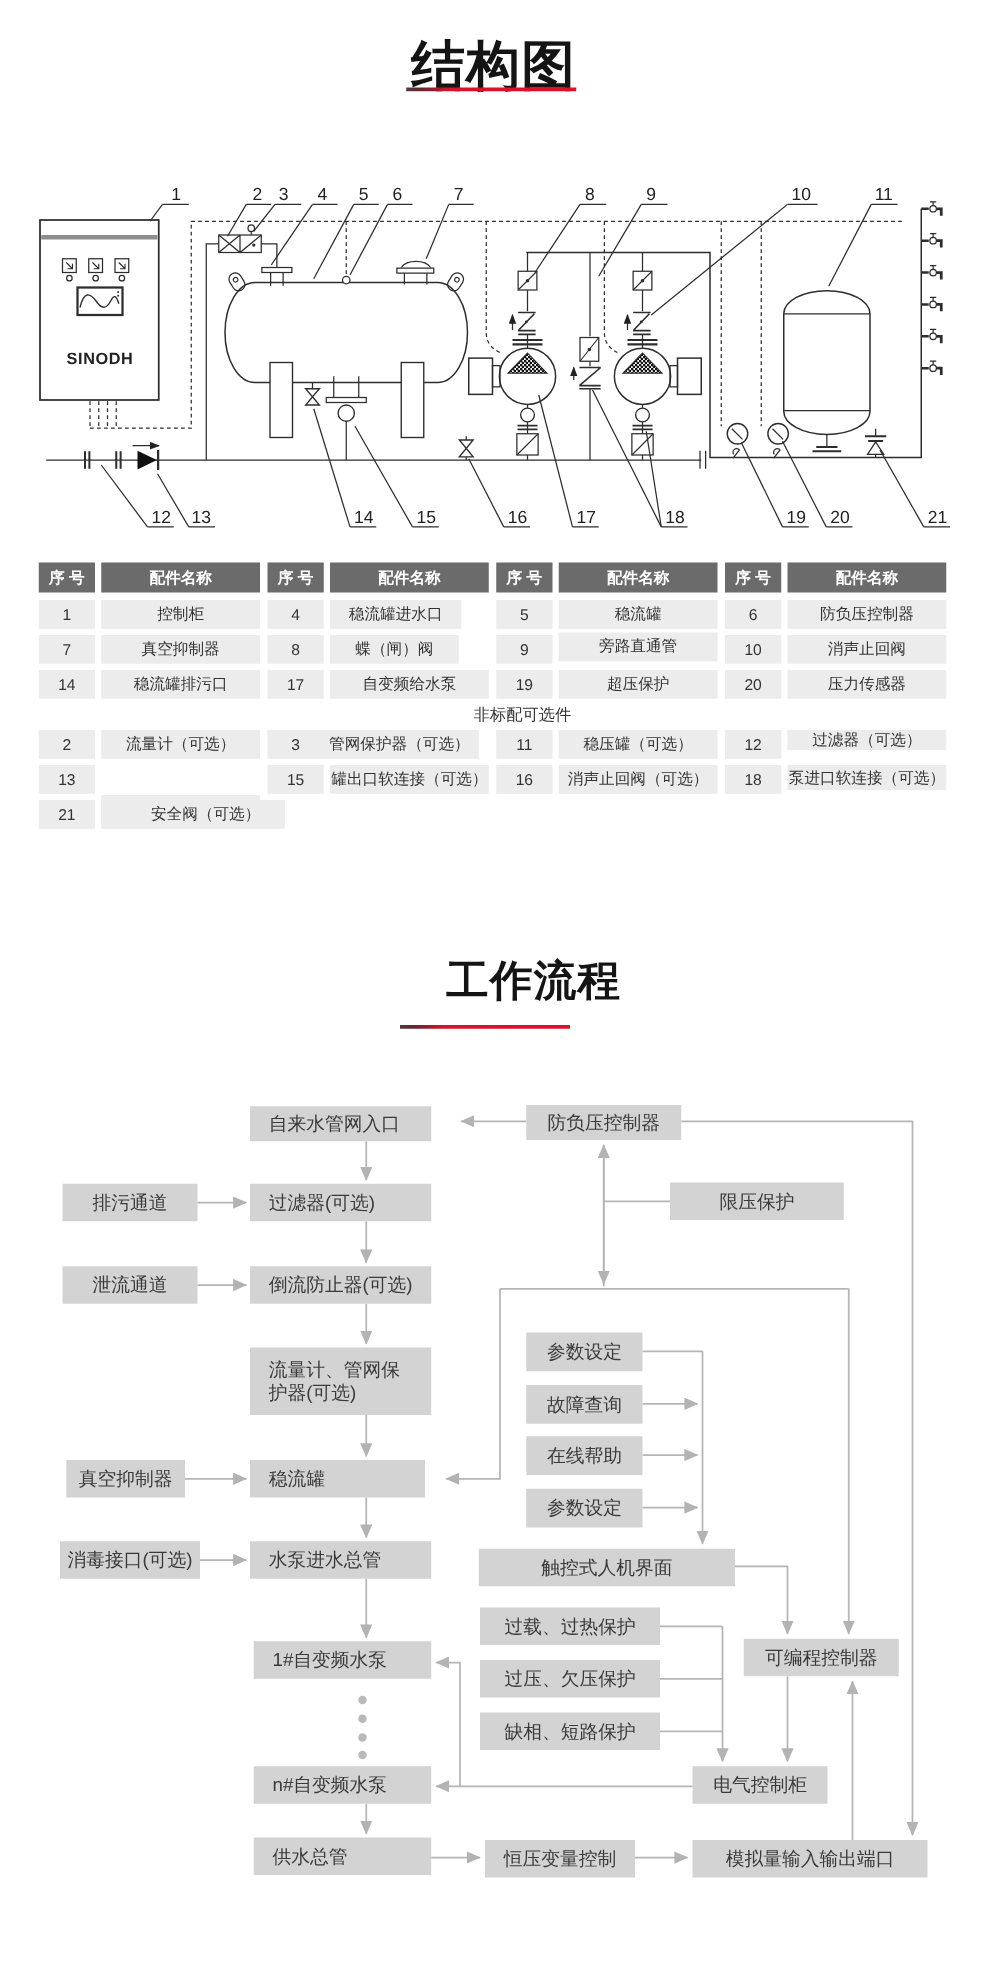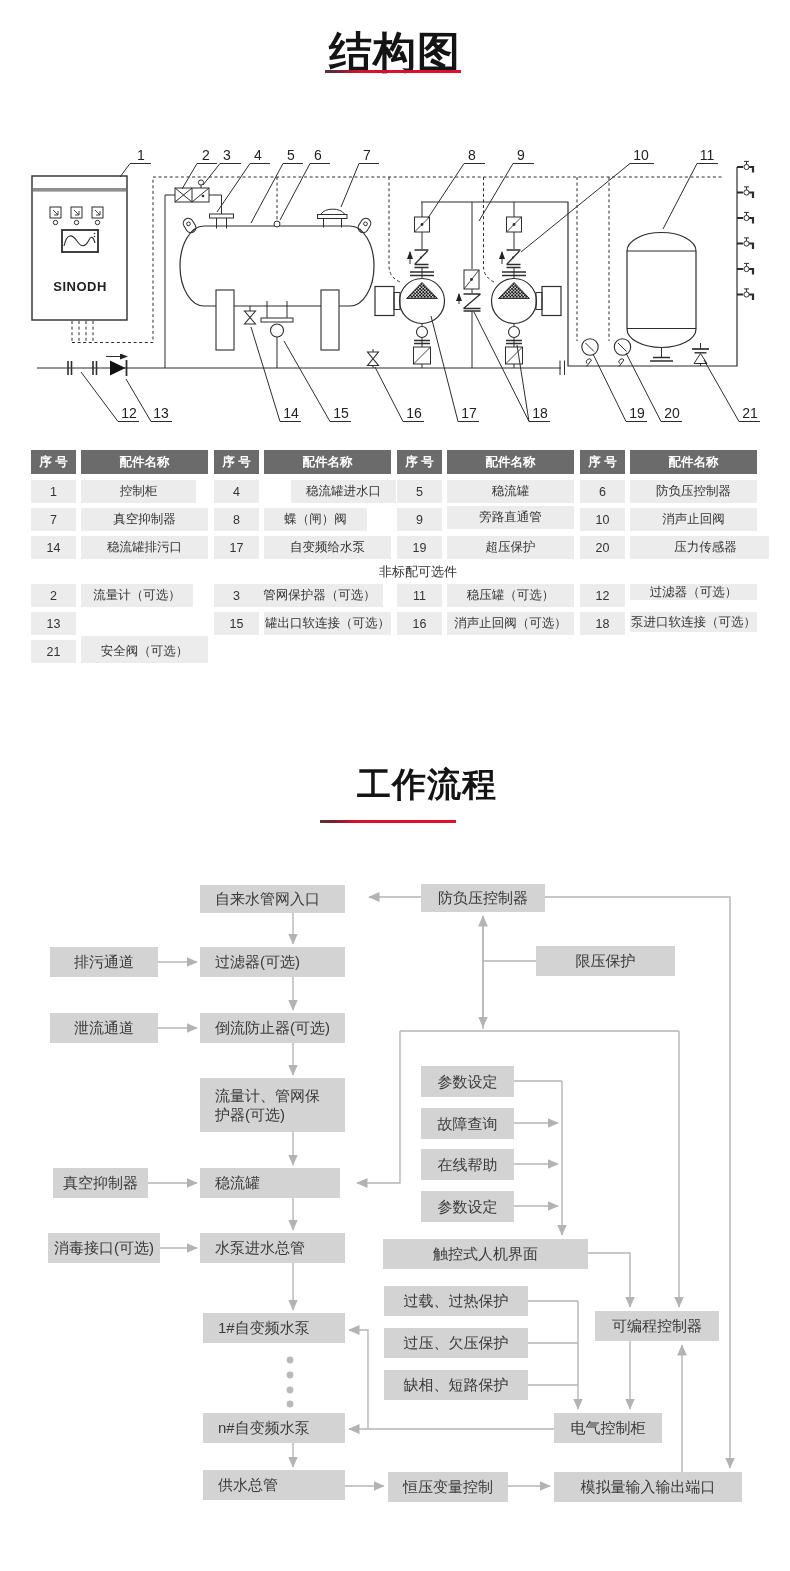--- a/index.html
+++ b/index.html
@@ -22,61 +22,61 @@
 <div class="u1" style="left:320px;top:820px;width:136px;"></div>
 <div class="hcell" style="left:31px;top:450px;width:45px;height:24px;">序 号</div>
 <div class="hcell" style="left:81px;top:450px;width:127px;height:24px;">配件名称</div>
 <div class="hcell" style="left:214px;top:450px;width:45px;height:24px;">序 号</div>
 <div class="hcell" style="left:264px;top:450px;width:127px;height:24px;">配件名称</div>
 <div class="hcell" style="left:397px;top:450px;width:45px;height:24px;">序 号</div>
 <div class="hcell" style="left:447px;top:450px;width:127px;height:24px;">配件名称</div>
 <div class="hcell" style="left:580px;top:450px;width:45px;height:24px;">序 号</div>
 <div class="hcell" style="left:630px;top:450px;width:127px;height:24px;">配件名称</div>
 <div class="cell" style="left:31px;top:480px;width:45px;height:23px;">1</div>
-<div class="cell" style="left:81px;top:480px;width:115px;height:23px;">控制柜</div>
+<div class="cell" style="left:81px;top:480px;width:127px;height:23px;">控制柜</div>
 <div class="cell" style="left:214px;top:480px;width:45px;height:23px;">4</div>
-<div class="cell" style="left:264px;top:480px;width:105px;height:23px;margin-left:27px;">稳流罐进水口</div>
+<div class="cell" style="left:264px;top:480px;width:105px;height:23px;">稳流罐进水口</div>
 <div class="cell" style="left:397px;top:480px;width:45px;height:23px;">5</div>
 <div class="cell" style="left:447px;top:480px;width:127px;height:23px;">稳流罐</div>
 <div class="cell" style="left:580px;top:480px;width:45px;height:23px;">6</div>
 <div class="cell" style="left:630px;top:480px;width:127px;height:23px;">防负压控制器</div>
 <div class="cell" style="left:31px;top:508px;width:45px;height:23px;">7</div>
 <div class="cell" style="left:81px;top:508px;width:127px;height:23px;">真空抑制器</div>
 <div class="cell" style="left:214px;top:508px;width:45px;height:23px;">8</div>
 <div class="cell" style="left:264px;top:508px;width:103px;height:23px;">蝶（闸）阀</div>
 <div class="cell" style="left:397px;top:508px;width:45px;height:23px;">9</div>
 <div class="cell" style="left:447px;top:506px;width:127px;height:23px;">旁路直通管</div>
 <div class="cell" style="left:580px;top:508px;width:45px;height:23px;">10</div>
 <div class="cell" style="left:630px;top:508px;width:127px;height:23px;">消声止回阀</div>
 <div class="cell" style="left:31px;top:536px;width:45px;height:23px;">14</div>
 <div class="cell" style="left:81px;top:536px;width:127px;height:23px;">稳流罐排污口</div>
 <div class="cell" style="left:214px;top:536px;width:45px;height:23px;">17</div>
 <div class="cell" style="left:264px;top:536px;width:127px;height:23px;">自变频给水泵</div>
 <div class="cell" style="left:397px;top:536px;width:45px;height:23px;">19</div>
 <div class="cell" style="left:447px;top:536px;width:127px;height:23px;">超压保护</div>
 <div class="cell" style="left:580px;top:536px;width:45px;height:23px;">20</div>
-<div class="cell" style="left:630px;top:536px;width:127px;height:23px;padding-left:12px;">压力传感器</div>
+<div class="cell" style="left:630px;top:536px;width:127px;height:23px;">压力传感器</div>
 <div class="cell" style="left:31px;top:584px;width:45px;height:23px;">2</div>
-<div class="cell" style="left:81px;top:584px;width:112px;height:23px;">流量计（可选）</div>
+<div class="cell" style="left:81px;top:584px;width:127px;height:23px;">流量计（可选）</div>
 <div class="cell" style="left:214px;top:584px;width:45px;height:23px;">3</div>
 <div class="cell" style="left:256px;top:584px;width:127px;height:23px;">管网保护器（可选）</div>
 <div class="cell" style="left:397px;top:584px;width:45px;height:23px;">11</div>
 <div class="cell" style="left:447px;top:584px;width:127px;height:23px;">稳压罐（可选）</div>
 <div class="cell" style="left:580px;top:584px;width:45px;height:23px;">12</div>
 <div class="cell" style="left:630px;top:584px;width:127px;height:16px;">过滤器（可选）</div>
 <div class="cell" style="left:31px;top:612px;width:45px;height:23px;">13</div>
 <div class="cell" style="left:81px;top:636px;width:127px;height:23px;">倒流防止器（可选）</div>
 <div class="cell" style="left:214px;top:612px;width:45px;height:23px;">15</div>
 <div class="cell" style="left:264px;top:612px;width:127px;height:23px;">罐出口软连接（可选）</div>
 <div class="cell" style="left:397px;top:612px;width:45px;height:23px;">16</div>
 <div class="cell" style="left:447px;top:612px;width:127px;height:23px;">消声止回阀（可选）</div>
 <div class="cell" style="left:580px;top:612px;width:45px;height:23px;">18</div>
 <div class="cell" style="left:630px;top:612px;width:127px;height:20px;">泵进口软连接（可选）</div>
 <div class="cell" style="left:31px;top:640px;width:45px;height:23px;">21</div>
-<div class="cell" style="left:81px;top:640px;width:127px;height:23px;">安全阀（可选）</div>
+<div class="cell" style="left:81px;top:640px;width:127px;height:23px;padding-left:20px;">安全阀（可选）</div>
 <div style="position:absolute;left:33px;top:563px;width:770px;text-align:center;font-size:13px;color:#333;">非标配可选件</div>
 <svg width="790" height="445" viewBox="0 0 790 445" style="top:0;left:0;">
 <defs>
 <pattern id="stip" width="3.2" height="3.2" patternUnits="userSpaceOnUse">
 <rect width="3.2" height="3.2" fill="#fff"></rect>
         <circle cx="0.9" cy="0.9" r="1.1" fill="#111"></circle>
         <circle cx="2.5" cy="2.5" r="1.1" fill="#111"></circle>
 </pattern>
 <marker id="ab" markerWidth="9" markerHeight="8" refX="7" refY="3" orient="auto">
 <path d="M0,0 L8,3 L0,6 Z" fill="#222"></path>

